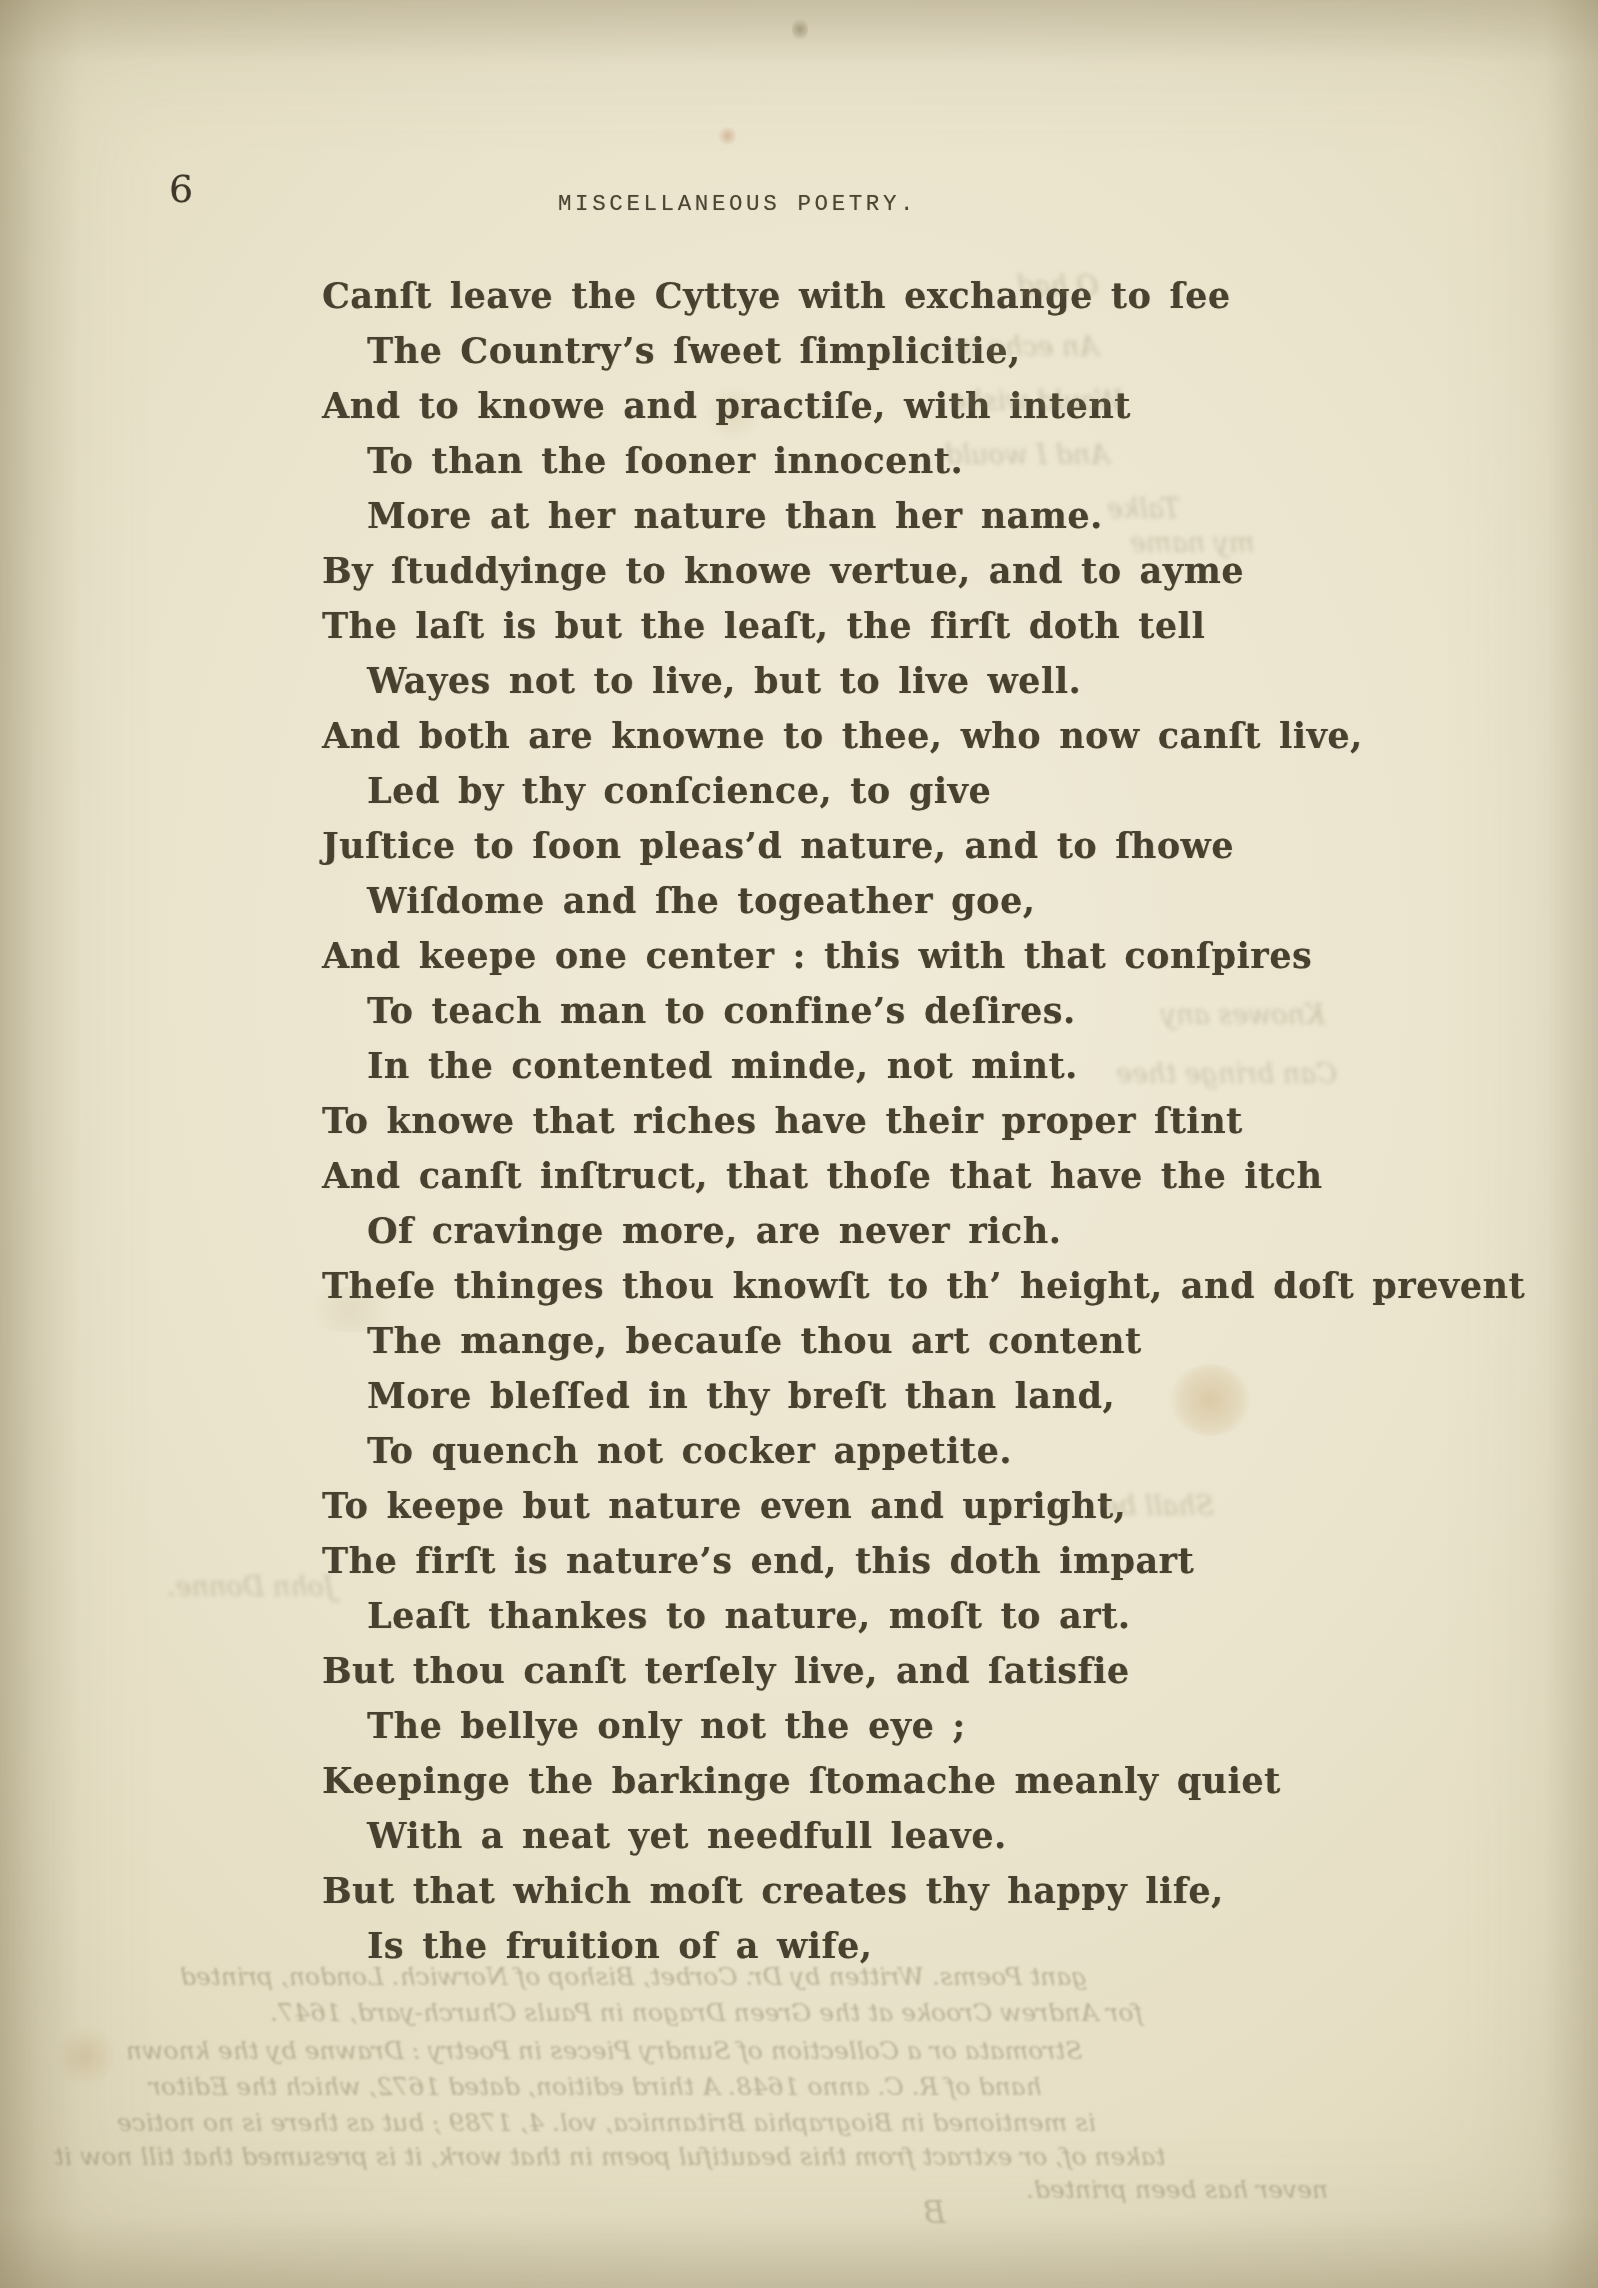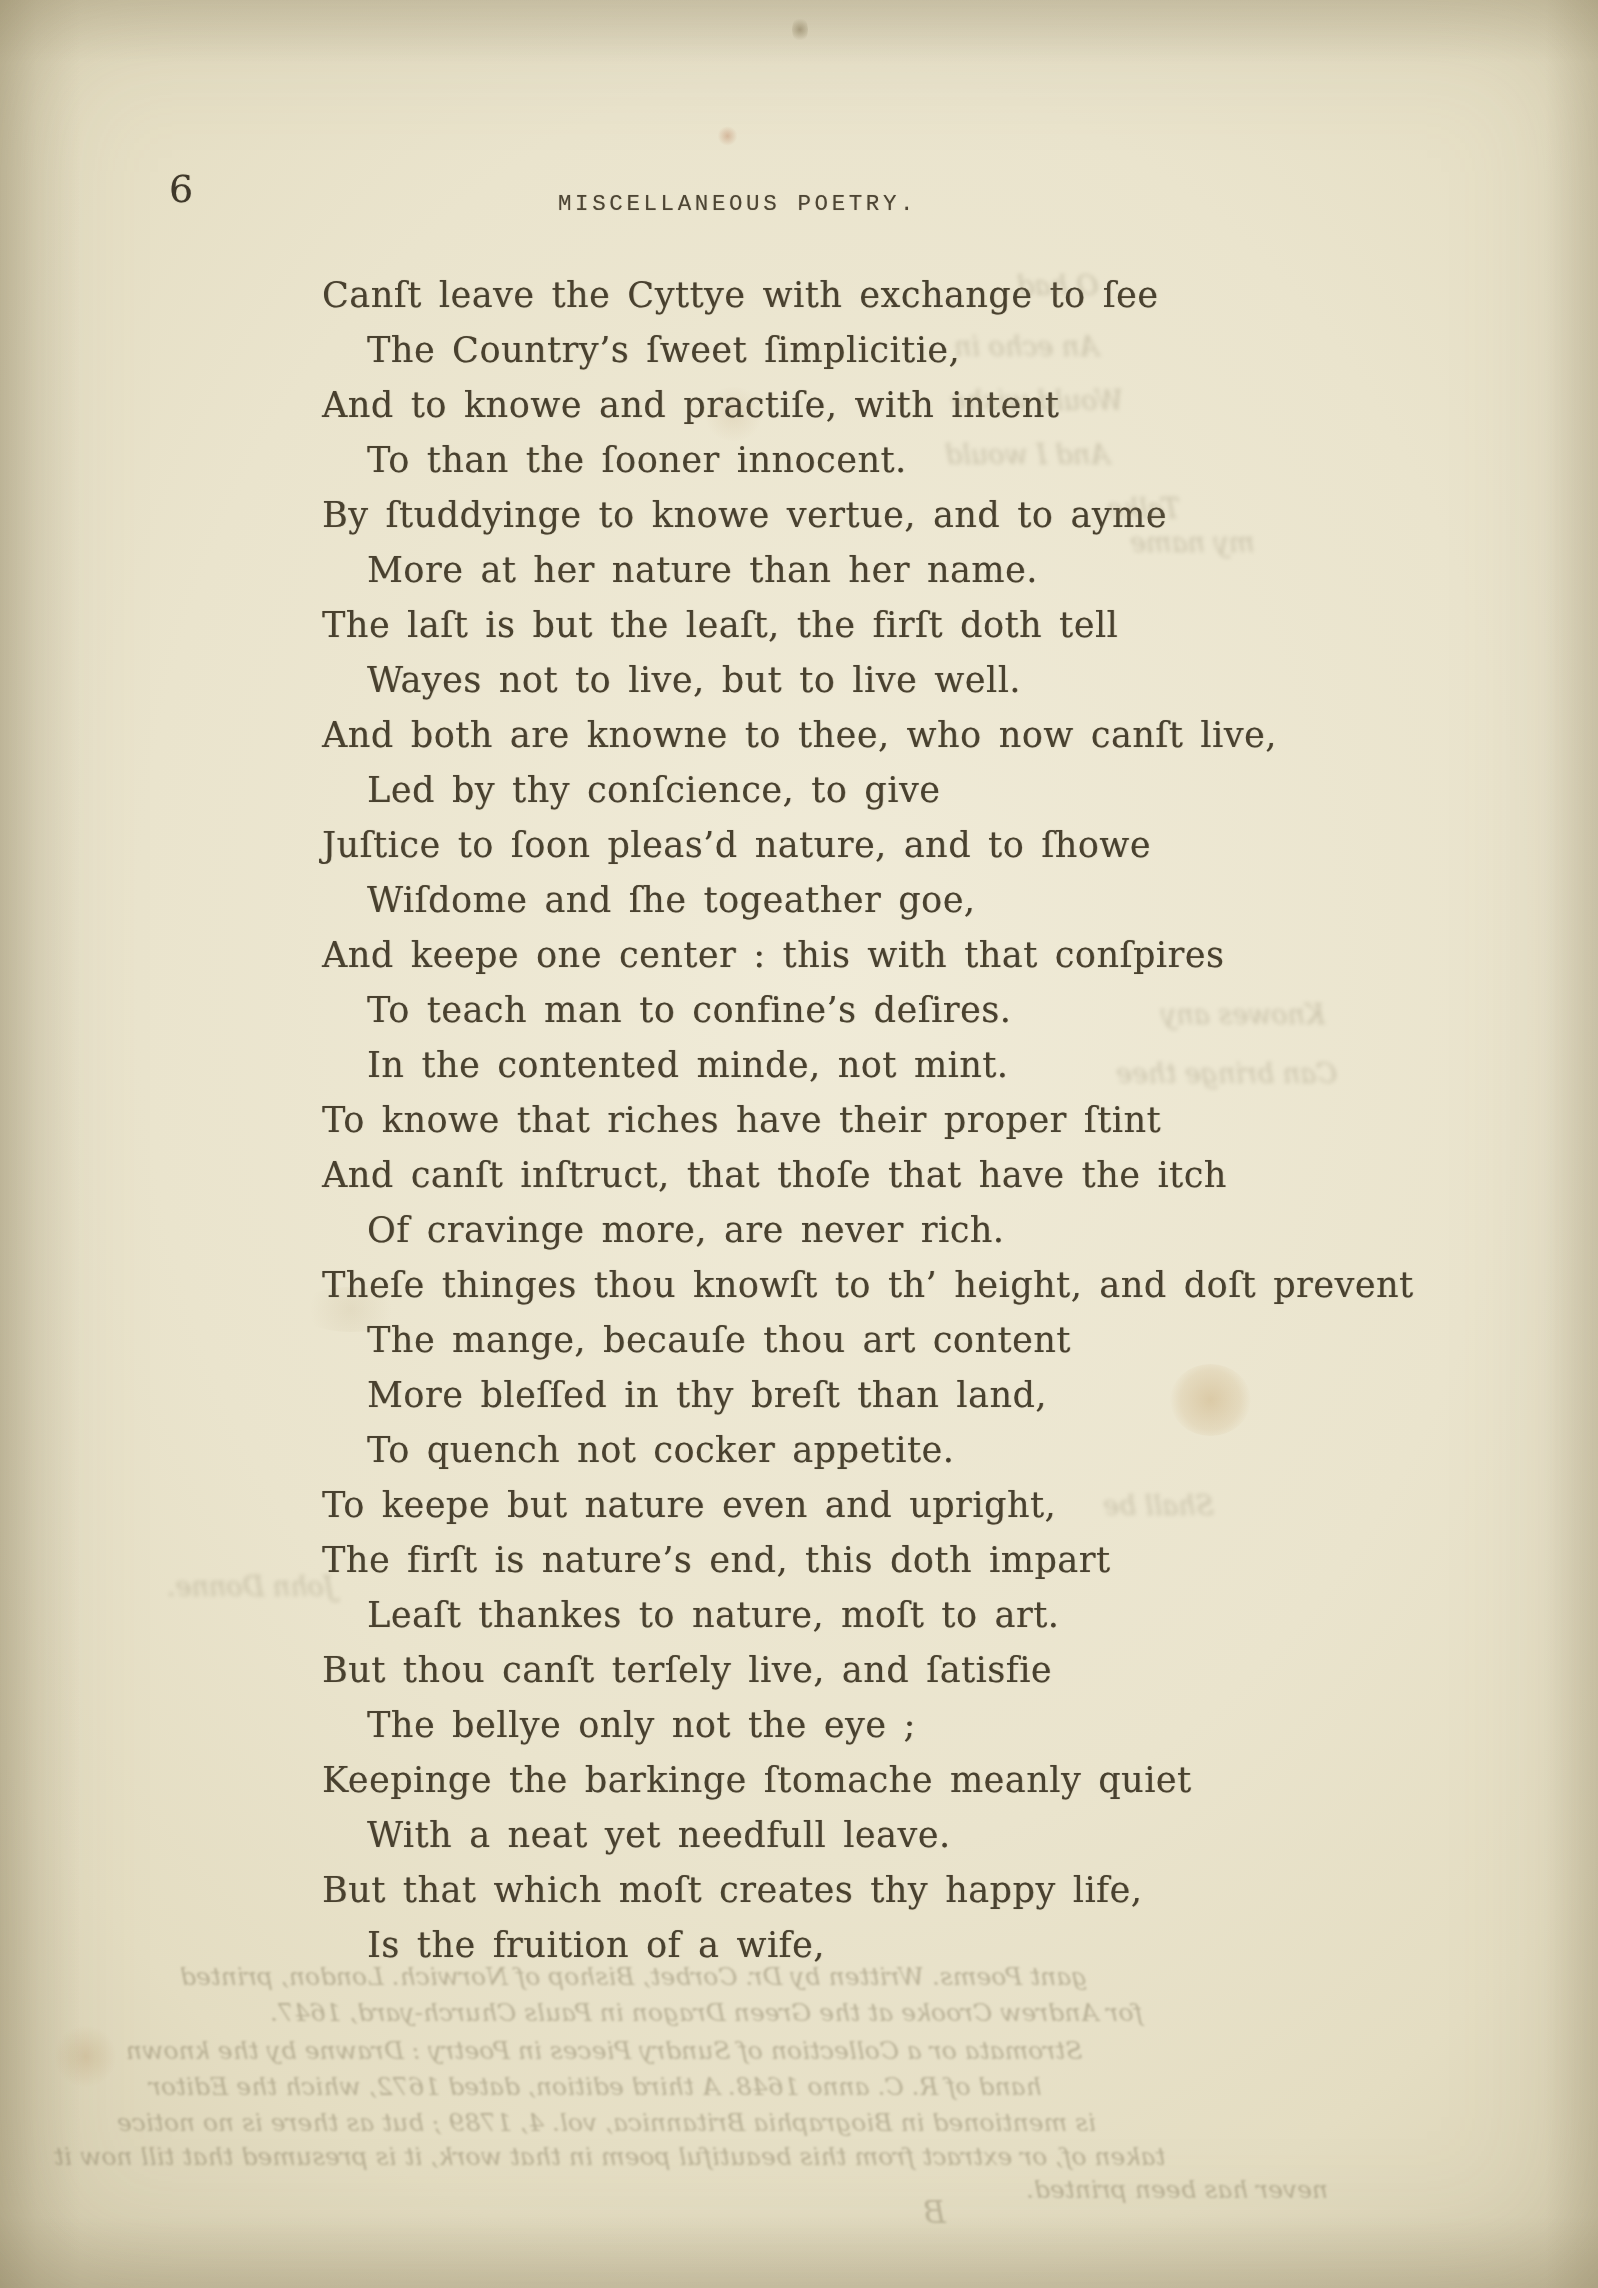--- a/index.html
+++ b/index.html
@@ -54,20 +54,21 @@
     color:#49412f;
     text-shadow:0.4px 0.4px 0.8px rgba(73,65,47,.45);
   }
   .poem .line{
     white-space:nowrap;
     font-size:35px;
     line-height:55px;
     height:55px;
     word-spacing:5.4px;
     letter-spacing:0.5px;
+    font-weight:bold;
   }
   .poem .line.ind{padding-left:45px;}
 
   
   .ghost{
     position:absolute;
     font-style:italic;
     color:#8d8468;
     white-space:nowrap;
     pointer-events:none;
@@ -95,22 +96,22 @@
   <div class="stain s6"></div>
 
   <div class="pagenum">6</div>
   <div class="runhead">MISCELLANEOUS POETRY.</div>
 
   <div class="poem" id="poem">
       <div class="line">Canſt leave the Cyttye with exchange to ſee</div>
       <div class="line ind">The Country’s ſweet ſimplicitie,</div>
       <div class="line">And to knowe and practiſe, with intent</div>
       <div class="line ind">To than the ſooner innocent.</div>
+      <div class="line ind">More at her nature than her name.</div>
       <div class="line">By ſtuddyinge to knowe vertue, and to ayme</div>
-      <div class="line ind">More at her nature than her name.</div>
       <div class="line">The laſt is but the leaſt, the firſt doth tell</div>
       <div class="line ind">Wayes not to live, but to live well.</div>
       <div class="line">And both are knowne to thee, who now canſt live,</div>
       <div class="line ind">Led by thy conſcience, to give</div>
       <div class="line">Juſtice to ſoon pleas’d nature, and to ſhowe</div>
       <div class="line ind">Wiſdome and ſhe togeather goe,</div>
       <div class="line">And keepe one center : this with that conſpires</div>
       <div class="line ind">To teach man to confine’s deſires.</div>
       <div class="line ind">In the contented minde, not mint.</div>
       <div class="line">To knowe that riches have their proper ſtint</div>

